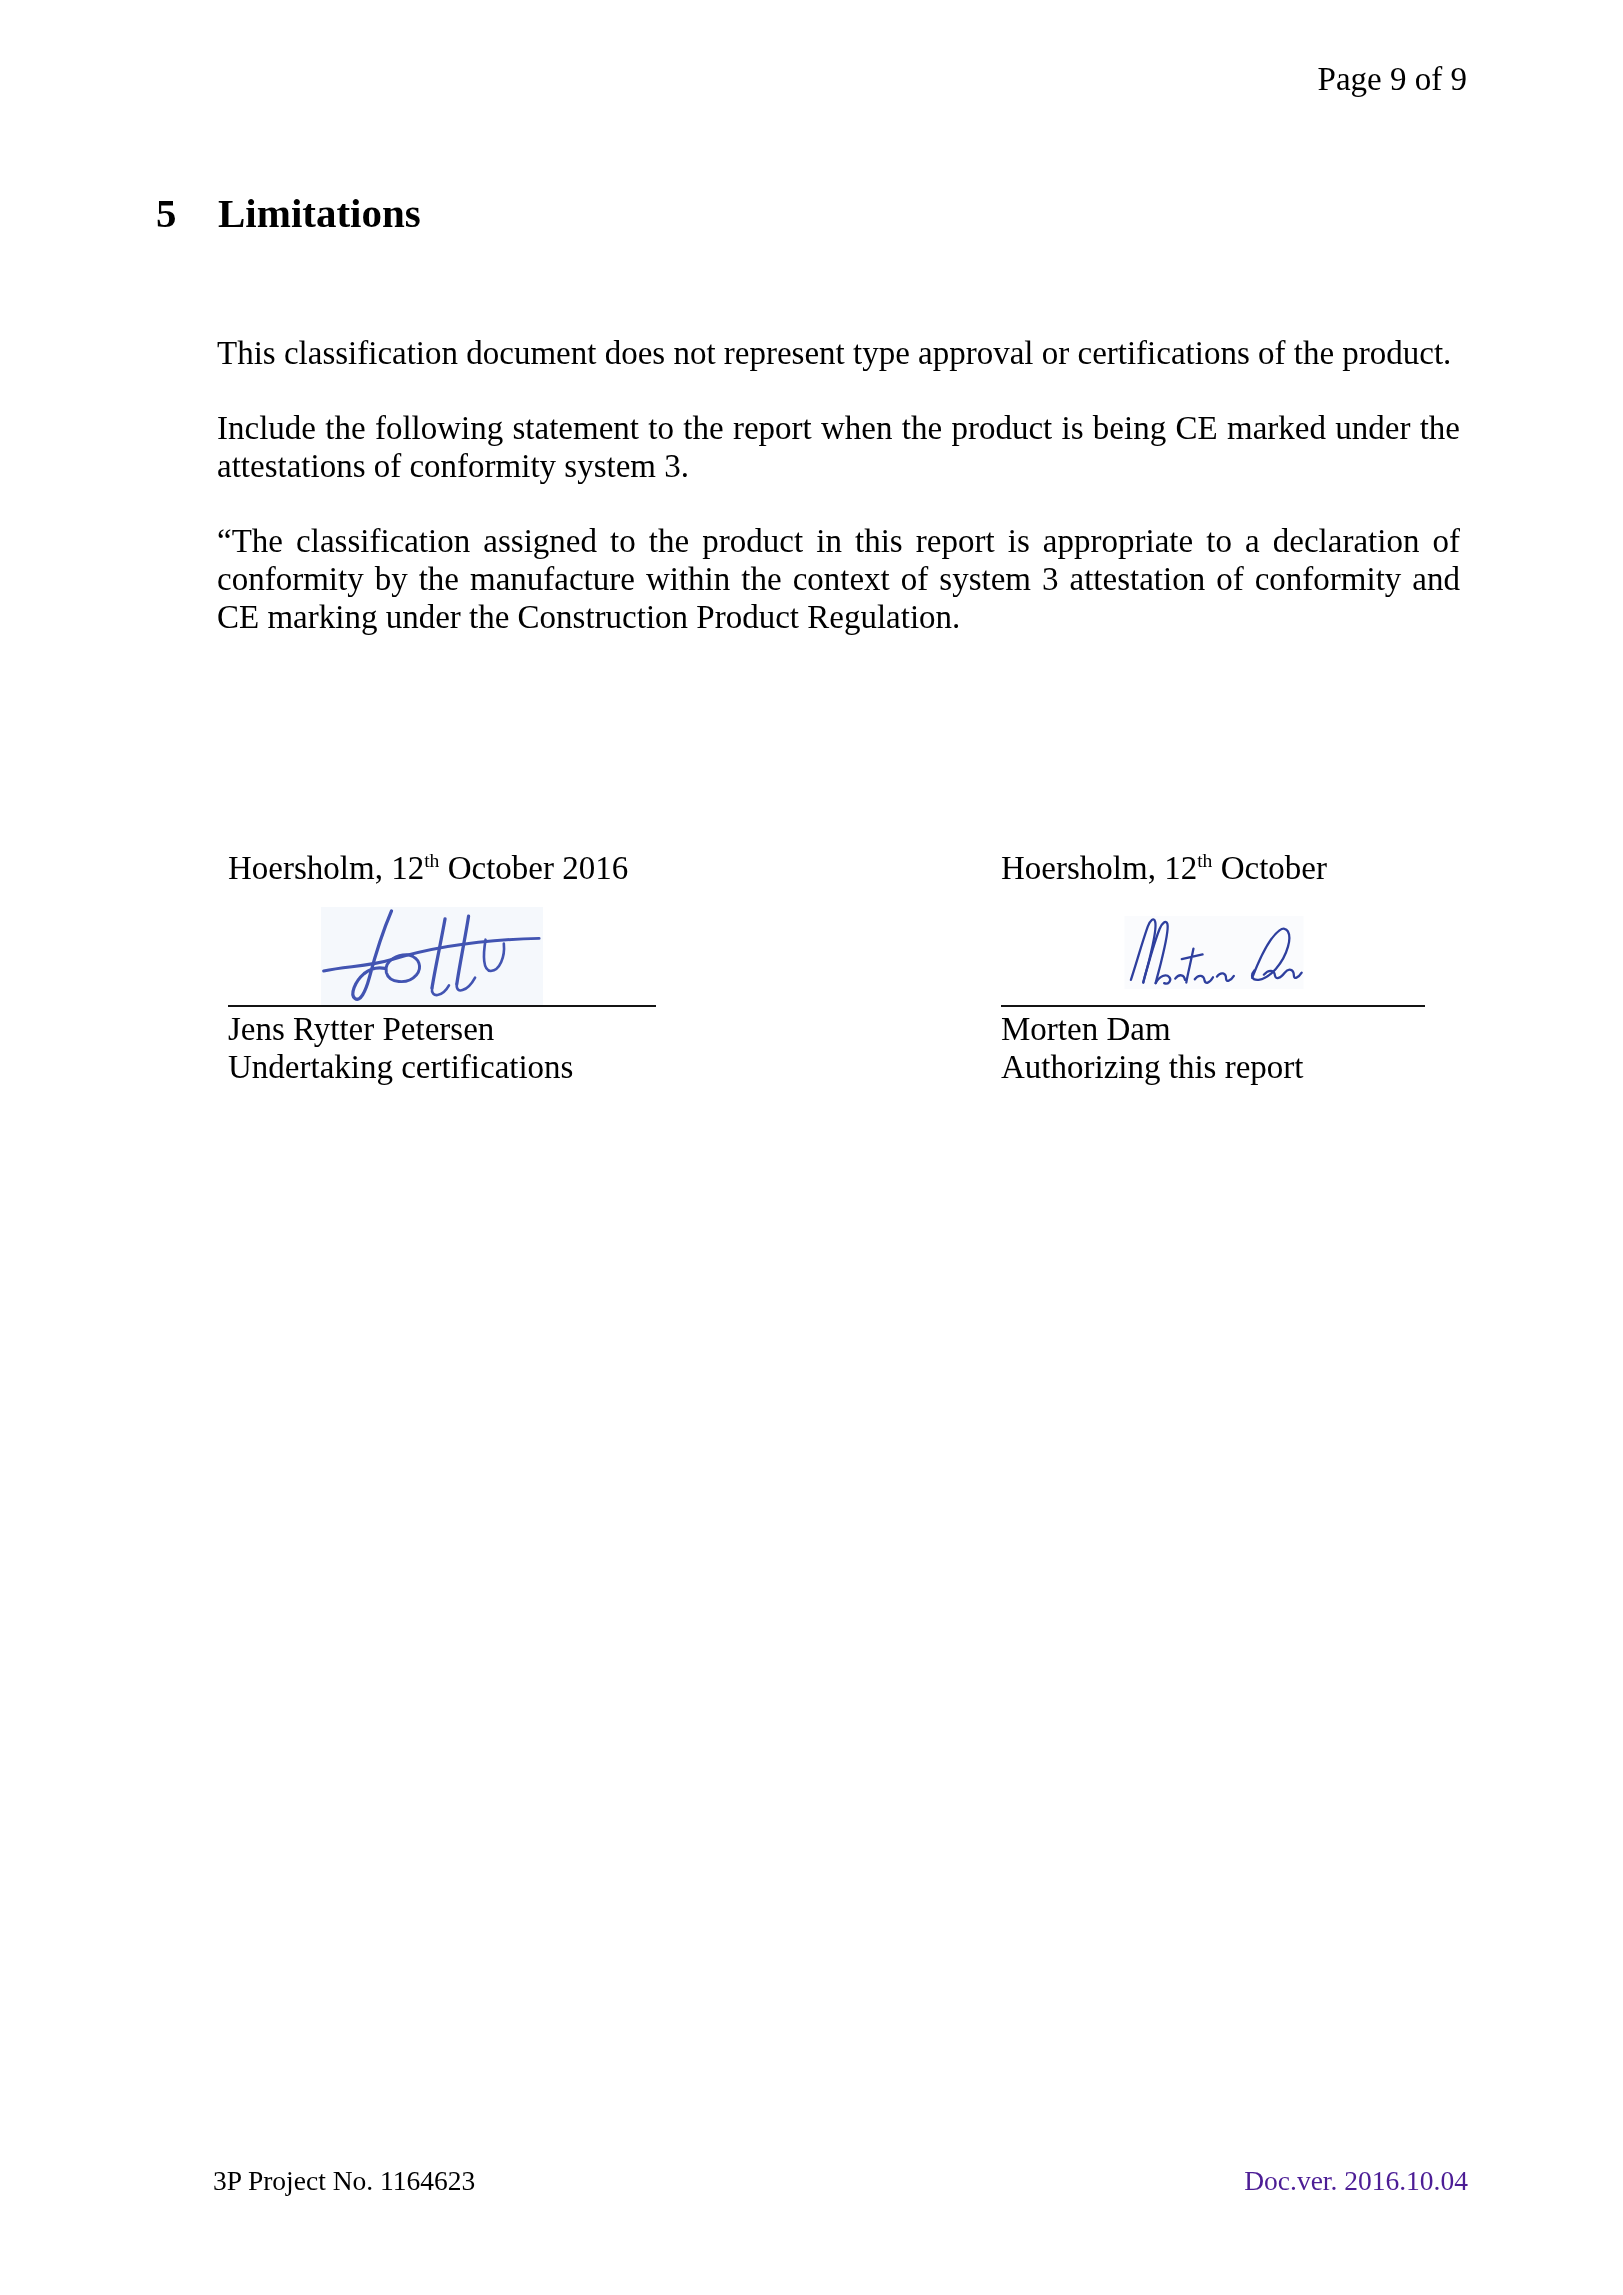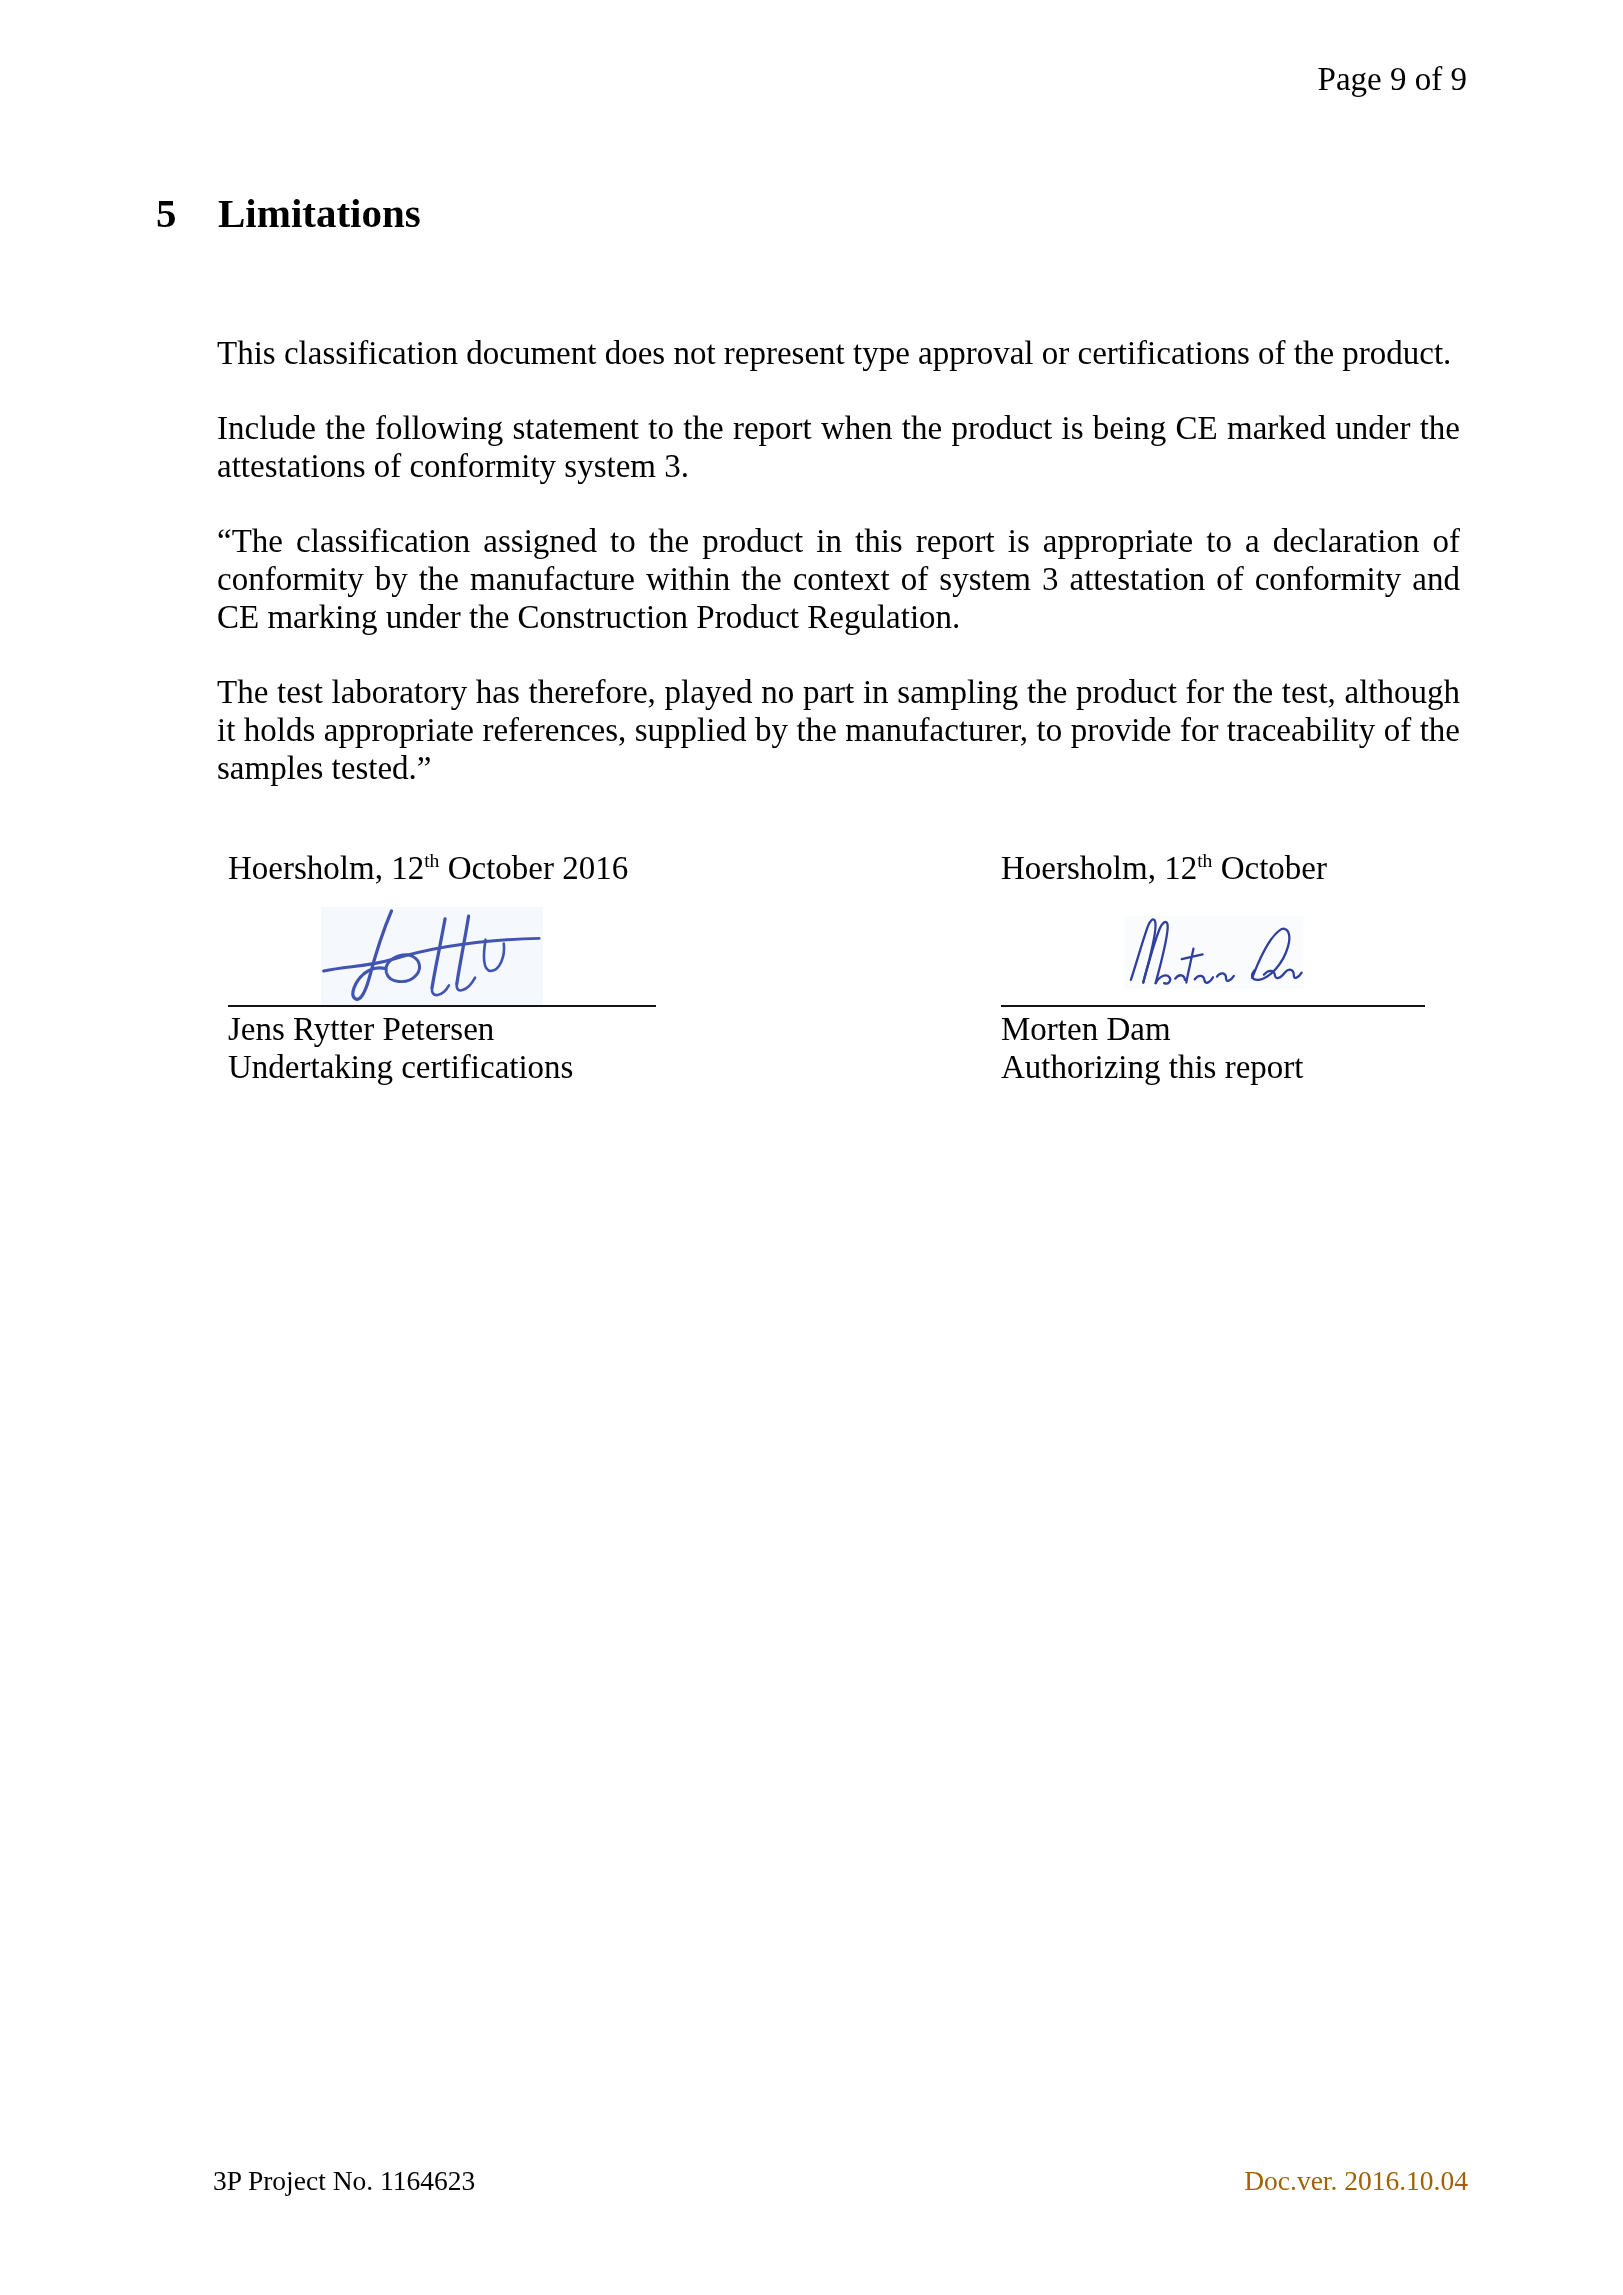--- a/index.html
+++ b/index.html
@@ -35,39 +35,38 @@
   .sig-left  .sig-svg { left:93px; top:20px; width:222px; height:98px; }
   .sig-right .sig-svg { left:123px; top:29.4px; width:180px; height:73px; }
   .sig-name { margin-top:3px; white-space:nowrap; }
   .sig-role { white-space:nowrap; }
   .footer-left {
     position:absolute; left:213px; top:2165px;
     font-size:27.5px; line-height:31px; white-space:nowrap;
   }
   .footer-right {
     position:absolute; right:155px; top:2165px;
-    font-size:27.5px; line-height:31px; color:#a16207; white-space:nowrap;
+    font-size:27.5px; line-height:31px; color:#4c1d95; white-space:nowrap;
   }
 </style>
 </head>
 <body>
 
 <div class="page">
 
   <div class="page-header">Page 9 of 9</div>
 
   <div class="section-heading">
     <span class="section-number">5</span><span>Limitations</span>
   </div>
 
   <div class="body-text">
     <p>This classification document does not represent type approval or certifications of the product.</p>
     <p>Include the following statement to the report when the product is being CE marked under the attestations of conformity system 3.</p>
     <p>“The classification assigned to the product in this report is appropriate to a declaration of conformity by the manufacture within the context of system 3 attestation of conformity and CE marking under the Construction Product Regulation.</p>
-    <p>The test laboratory has therefore, played no part in sampling the product for the test, although it holds appropriate references, supplied by the manufacturer, to provide for traceability of the samples tested.”</p>
   </div>
 
   <div class="sig-block sig-left">
     <div class="sig-date"><span>Hoersholm, 12</span><sup class="ord">th</sup><span> October 2016</span></div>
     <div class="sig-area">
       <svg class="sig-svg" viewBox="0 0 340 150">
         <rect x="0" y="0" width="340" height="150" fill="#edf2fa" opacity="0.55"></rect>
         <g fill="none" stroke-linecap="round" stroke-linejoin="round" stroke="#4254b2">
           <path stroke-width="4.5" d="M4,98 C40,90 70,92 110,80 C170,62 240,50 334,48"></path>
           <path stroke-width="5" d="M108,6 C96,34 82,78 74,108 C68,130 60,146 52,140 C44,134 52,114 66,102 C76,94 88,92 98,94"></path>

